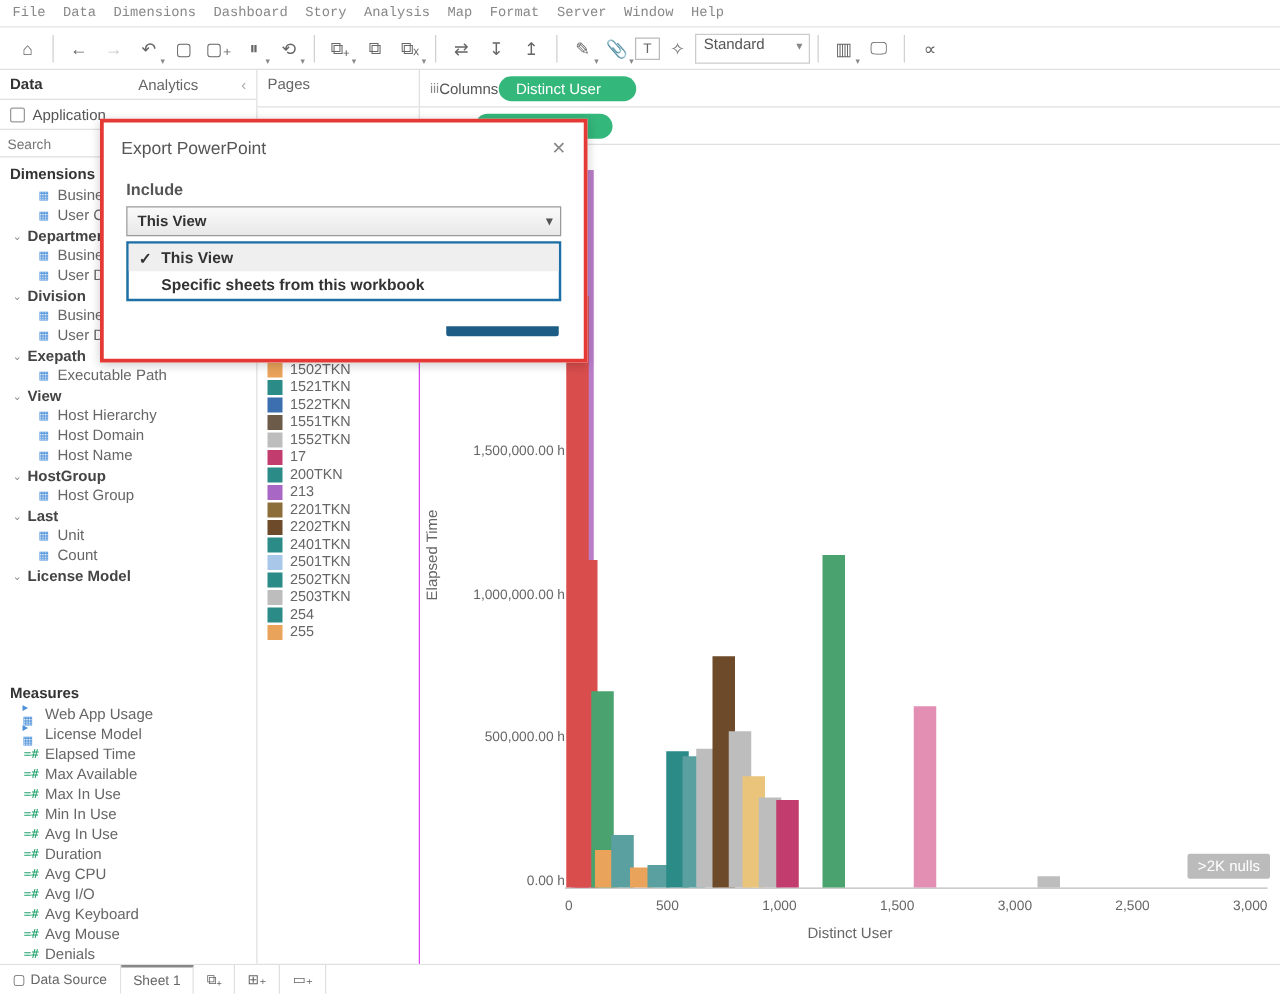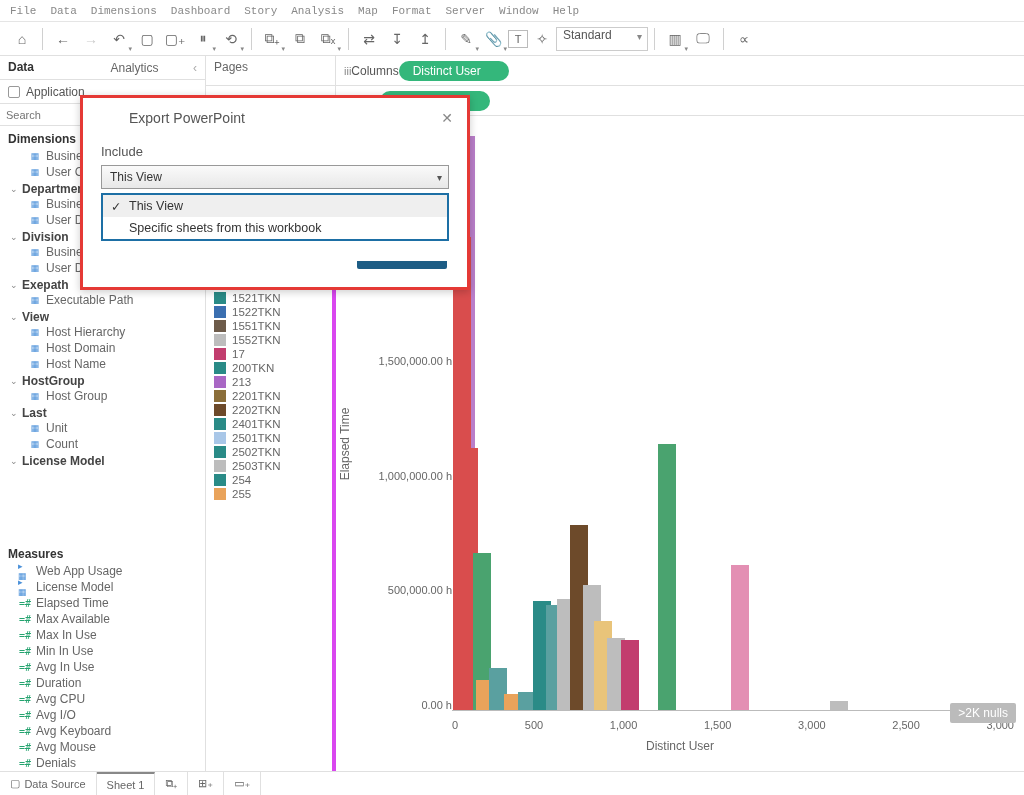--- a/index.html
+++ b/index.html
@@ -41,21 +41,21 @@
 
 .center { display: flex; flex-direction: column; flex: 1; }
 .shelves-row { display: flex; height: 30px; border-bottom: 1px solid #e0e0e0; }
 .shelves-box { width: 130px; border-right: 1px solid #e0e0e0; padding: 4px 8px; font-size: 12px; color: #666; }
 .colrow-cell { flex: 1; display: flex; align-items: center; padding: 0 8px; gap: 0; }
 .colrow-icon { color: #888; font-size: 11px; }
 .pill { background: #34b77b; color: #fff; border-radius: 12px; padding: 3px 14px; font-size: 12px; display: inline-flex; align-items: center; }
 .pill.wide { min-width: 110px; }
 
 .work-row { display: flex; flex: 1; }
-.shelves-col { width: 130px; border-right: 4px solid #d946ef; display: flex; flex-direction: column; }
+.shelves-col { width: 130px; border-right: 1px solid #d946ef; display: flex; flex-direction: column; gap: 12px; }
 .marks-box { border-bottom: 1px solid #e0e0e0; padding: 4px; font-size: 11px; }
 .marks-grid { display: grid; grid-template-columns: repeat(3, 1fr); gap: 2px; margin-top: 4px; }
 .marks-cell { border: 1px solid #ddd; text-align: center; padding: 2px 0; font-size: 10px; color: #666; }
 .marks-row2 { display: grid; grid-template-columns: repeat(2, 1fr); gap: 2px; margin-top: 2px; }
 .app-pill { background: #4a90d9; color: #fff; border-radius: 11px; padding: 2px 10px; font-size: 11px; display: inline-flex; align-items: center; margin-top: 6px; }
 .dots4 { display:inline-grid; grid-template-columns:5px 5px; grid-template-rows:5px 5px; gap:1px; margin-right:4px;}
 .dots4 i{width:4px;height:4px;border-radius:50%;}
 
 .legend { flex: 1; overflow-y: auto; padding: 6px 8px; font-size: 12px; }
 .legend-title { font-weight: 400; color: #555; margin-bottom: 4px; }
@@ -63,32 +63,32 @@
 .leg-sw { width: 12px; height: 12px; }
 
 
 .viz { flex: 1; position: relative; background: #fff; }
 .y-label { position: absolute; left: 2px; top: 50%; transform: translate(-40%,-50%) rotate(-90deg); font-size: 12px; color: #666; }
 .y-ticks { position: absolute; left: 34px; top: 10px; bottom: 60px; width: 82px; display: flex; flex-direction: column-reverse; justify-content: space-between; font-size: 11px; color: #666; text-align: right; }
 .x-ticks { position: absolute; left: 116px; right: 10px; bottom: 40px; display: flex; justify-content: space-between; font-size: 11px; color: #666; }
 .x-label { position: absolute; left: 50%; bottom: 18px; transform: translateX(-50%); font-size: 12px; color: #666; }
 .plot { position: absolute; left: 116px; right: 10px; top: 10px; bottom: 60px; border-bottom: 1px solid #bbb; }
 .bar { position: absolute; bottom: 0; width: 18px; }
-.nulls-badge { position: absolute; right: 8px; bottom: 48px; background: #bbb; color: #fff; padding: 3px 8px; font-size: 12px; border-radius: 2px; }
+.nulls-badge { position: absolute; right: 8px; bottom: 68px; background: #bbb; color: #fff; padding: 3px 8px; font-size: 12px; border-radius: 2px; }
 
 
 .bottom { height: 24px; border-top: 1px solid #e0e0e0; display: flex; align-items: center; font-size: 11px; color: #666; }
 .bottom .btab { padding: 0 10px; height: 100%; display: flex; align-items: center; border-right: 1px solid #e0e0e0; }
 .bottom .btab.active { background: #fff; border-top: 2px solid #888; }
 
 
 .dialog-highlight { position: absolute; left: 80px; top: 95px; width: 390px; height: 195px; border: 3px solid #e53935; z-index: 1000; background: #fff; box-shadow: 0 2px 8px rgba(0,0,0,0.2); }
-.dlg-hdr { display: flex; justify-content: space-between; padding: 12px 14px; font-size: 14px; color: #555; margin-left: 32px; }
+.dlg-hdr { display: flex; justify-content: space-between; padding: 12px 14px; font-size: 14px; color: #555; }
 .dlg-close { cursor: pointer; color: #888; font-size: 14px; }
-.dlg-body { padding: 6px 18px; }
+.dlg-body { padding: 6px 18px; font-weight: bold; }
 .dlg-label { font-size: 13px; color: #555; margin-bottom: 6px; }
 .dlg-select { border: 1px solid #999; height: 24px; position: relative; display: flex; align-items: center; padding: 0 22px 0 8px; font-size: 12px; color: #333;
  background: linear-gradient(#fafafa,#e8e8e8); }
 .dlg-select::after { content: "▾"; position: absolute; right: 6px; font-size: 10px; color: #555; }
 .dlg-dropdown { margin-top: 4px; border: 2px solid #1d6fa5; background: #fff; }
 .dlg-opt { padding: 4px 10px 4px 26px; font-size: 12.5px; color: #333; position: relative; }
 .dlg-opt.sel { background: #efefef; }
 .dlg-opt.sel::before { content: "✓"; position: absolute; left: 8px; }
 .dlg-btn-shadow { position: absolute; right: 20px; bottom: 18px; width: 90px; height: 8px; background: #1d5d85; border-radius: 0 0 2px 2px; }
 </style>

